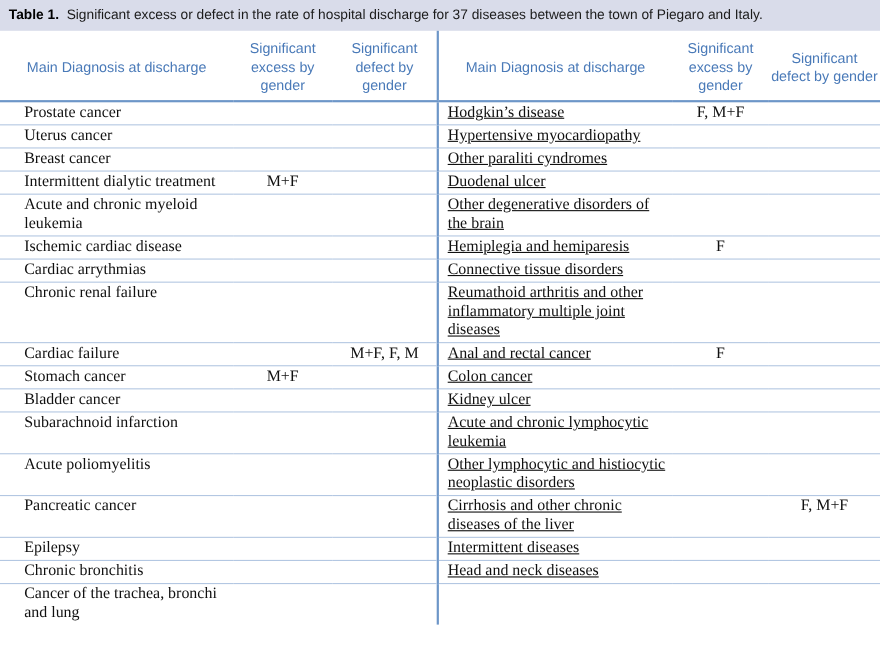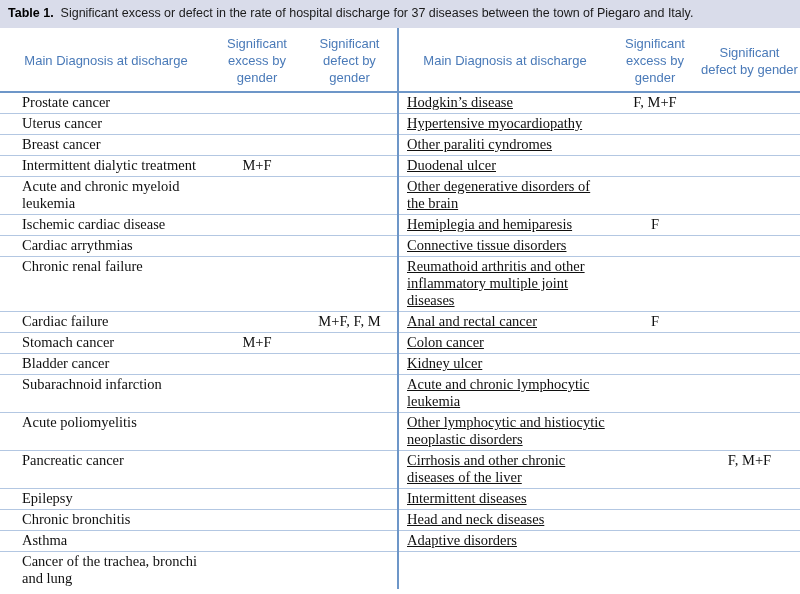--- a/index.html
+++ b/index.html
@@ -196,28 +196,20 @@
         </tr>
         <tr>
           <td class="diag">Chronic bronchitis</td>
           <td class="val"></td>
           <td class="val"></td>
           <td class="diag dividercol">Head and neck diseases</td>
           <td class="val"></td>
           <td class="val"></td>
         </tr>
         <tr>
-          <td class="diag">Asthma</td>
-          <td class="val"></td>
-          <td class="val"></td>
-          <td class="diag dividercol">Adaptive disorders</td>
-          <td class="val"></td>
-          <td class="val"></td>
-        </tr>
-        <tr>
           <td class="diag">Cancer of the trachea, bronchi and lung</td>
           <td class="val"></td>
           <td class="val"></td>
           <td class="diag dividercol"></td>
           <td class="val"></td>
           <td class="val"></td>
         </tr>
       </tbody>
   </table>
 

